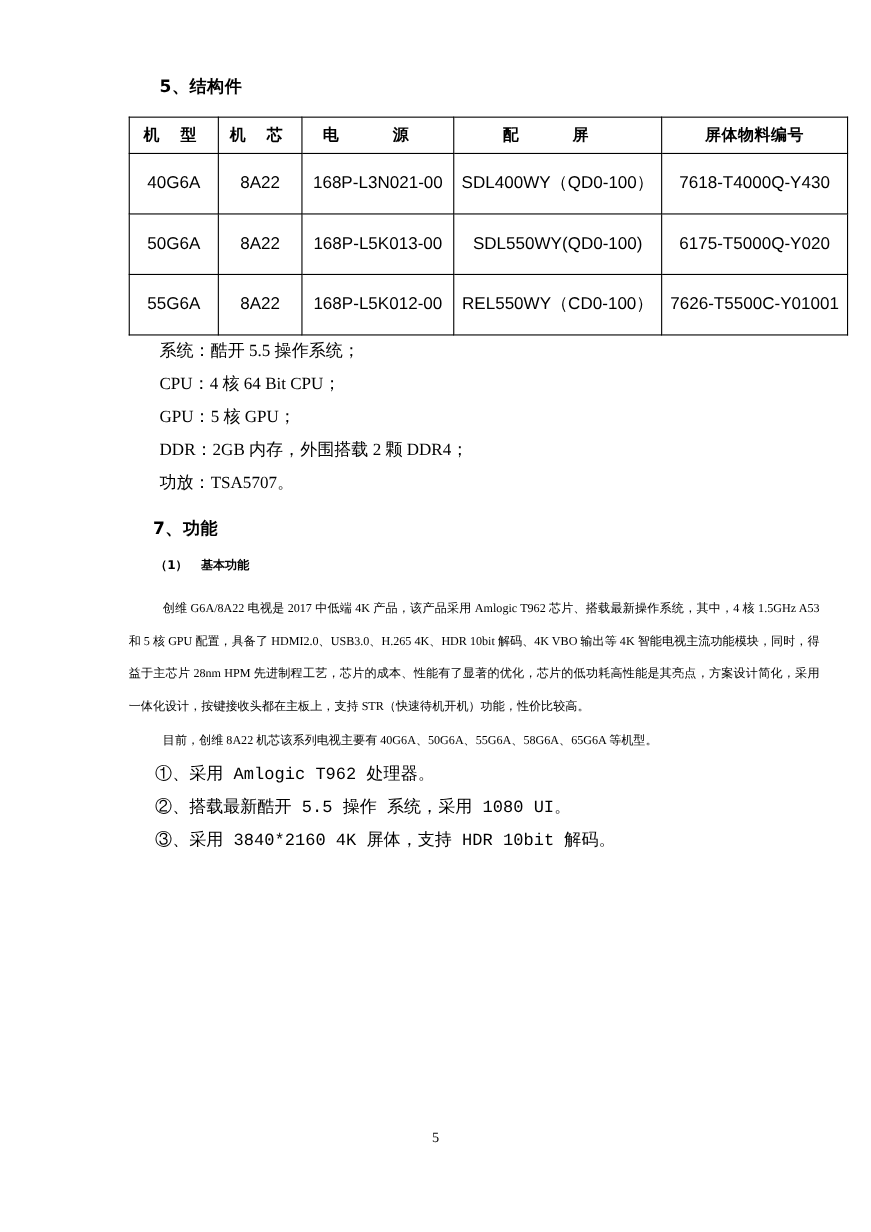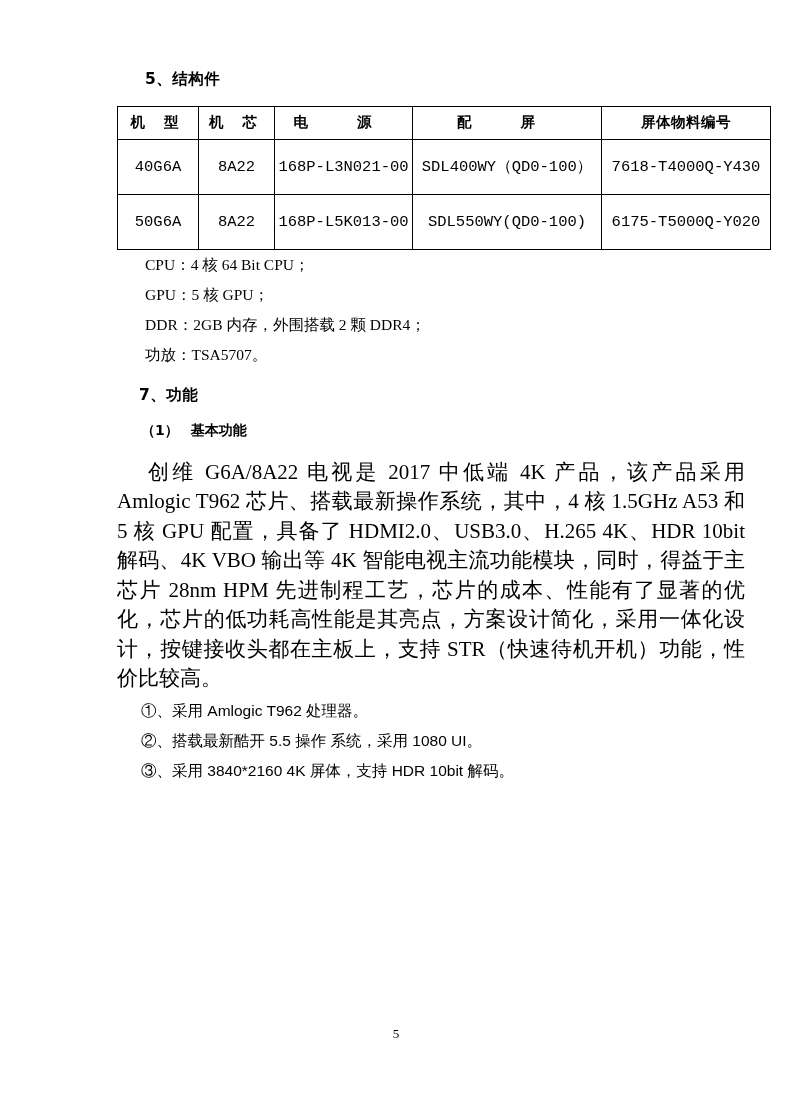--- a/index.html
+++ b/index.html
@@ -44,21 +44,21 @@
     width: 628px;
     table-layout: fixed;
     font-size: 15px;
     border-radius: 12px;
   }
   table.spec-table td {
     border: 1px solid #000000;
     text-align: center;
     vertical-align: middle;
     padding: 0 2px;
-    font-family: Liberation Mono, monospace;
+    font-family: Liberation Sans, sans-serif;
   }
   table.spec-table tr.hdr td {
     height: 32px;
     font-family: "DejaVu Sans", "Liberation Sans", sans-serif;
     font-weight: bold;
     font-size: 14.5px;
   }
   table.spec-table tr.body-row td {
     height: 54px;
     font-size: 15.5px;
@@ -83,52 +83,52 @@
     font-size: 15.5px;
     line-height: 30px;
     white-space: nowrap;
     font-family: "Liberation Serif", "DejaVu Serif", serif;
   }
 
   
   .sub-heading {
     font-family: "DejaVu Sans", "Liberation Sans", sans-serif;
     font-weight: bold;
-    font-size: 14px;
+    font-size: 11px;
     padding-left: 24px;
     margin: 0;
     line-height: 1.2;
   }
   .sub-heading .gap { display: inline-block; width: 12px; }
   .sh-basic { margin-top: 18px; margin-bottom: 19px; }
   .sh-main { margin-top: 17px; margin-bottom: 19px; }
 
   
   p.body-para {
     margin: 0;
-    font-size: 21px;
+    font-size: 11px;
     line-height: 29.5px;
     text-align: justify;
     text-justify: inter-ideograph;
     text-indent: 31px;
     font-family: "Liberation Serif", "DejaVu Serif", serif;
   }
   .para-gap { height: 2px; }
 
   
   .feature-list {
     margin: 0;
     padding: 0 0 0 24px;
     list-style: none;
   }
   .feature-list li {
     font-size: 15.5px;
     line-height: 30px;
     white-space: nowrap;
-    font-family: Liberation Sans, sans-serif;
+    font-family: Liberation Mono, monospace;
   }
 
   
   .page-number {
     position: absolute;
     left: 0;
     right: 0;
     top: 1026px;
     text-align: center;
     font-size: 13px;
@@ -162,39 +162,48 @@
         </tr>
 
         <tr class="body-row">
           <td class="col-1">50G6A</td>
           <td class="col-2">8A22</td>
           <td class="col-3">168P-L5K013-00</td>
           <td class="col-4">SDL550WY(QD0-100)</td>
           <td class="col-5">6175-T5000Q-Y020</td>
         </tr>
 
+        <tr class="body-row">
+          <td class="col-1">55G6A</td>
+          <td class="col-2">8A22</td>
+          <td class="col-3">168P-L5K012-00</td>
+          <td class="col-4">REL550WY（CD0-100）</td>
+          <td class="col-5">7626-T5500C-Y01001</td>
+        </tr>
       </tbody>
     </table>
 
 
     <ul class="config-list">
+      <li>系统：酷开 5.5 操作系统；</li>
       <li>CPU：4 核 64 Bit CPU；</li>
       <li>GPU：5 核 GPU；</li>
       <li>DDR：2GB 内存，外围搭载 2 颗 DDR4；</li>
       <li>功放：TSA5707。</li>
     </ul>
 
     <div class="sec-heading h-function">7、功能</div>
 
     <div class="sub-heading sh-basic">
       <span>（1）</span><span class="gap"></span><span>基本功能</span>
     </div>
 
     <p class="body-para">创维 G6A/8A22 电视是 2017 中低端 4K 产品，该产品采用 Amlogic T962 芯片、搭载最新操作系统，其中，4 核 1.5GHz A53 和 5 核 GPU 配置，具备了 HDMI2.0、USB3.0、H.265 4K、HDR 10bit 解码、4K VBO 输出等 4K 智能电视主流功能模块，同时，得益于主芯片 28nm HPM 先进制程工艺，芯片的成本、性能有了显著的优化，芯片的低功耗高性能是其亮点，方案设计简化，采用一体化设计，按键接收头都在主板上，支持 STR（快速待机开机）功能，性价比较高。</p>
     <div class="para-gap"></div>
+    <p class="body-para">目前，创维 8A22 机芯该系列电视主要有 40G6A、50G6A、55G6A、58G6A、65G6A 等机型。</p>
 
 
     <ul class="feature-list">
       <li>①、采用 Amlogic T962 处理器。</li>
       <li>②、搭载最新酷开 5.5 操作 系统，采用 1080 UI。</li>
       <li>③、采用 3840*2160 4K 屏体，支持 HDR 10bit 解码。</li>
     </ul>
 
   </div>
 

